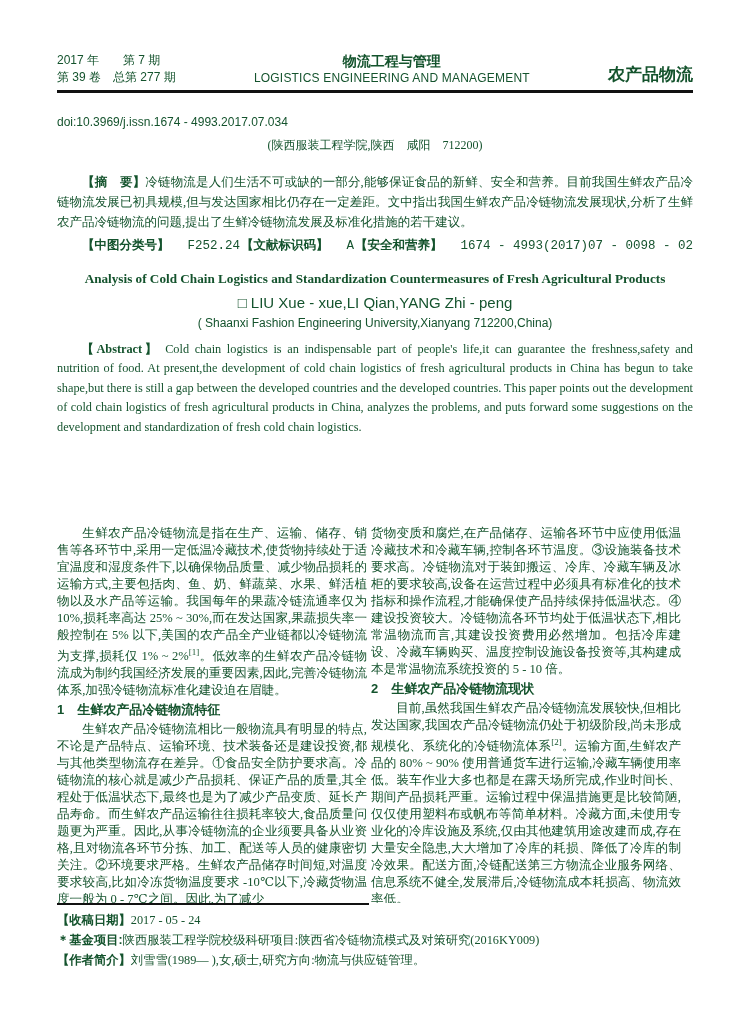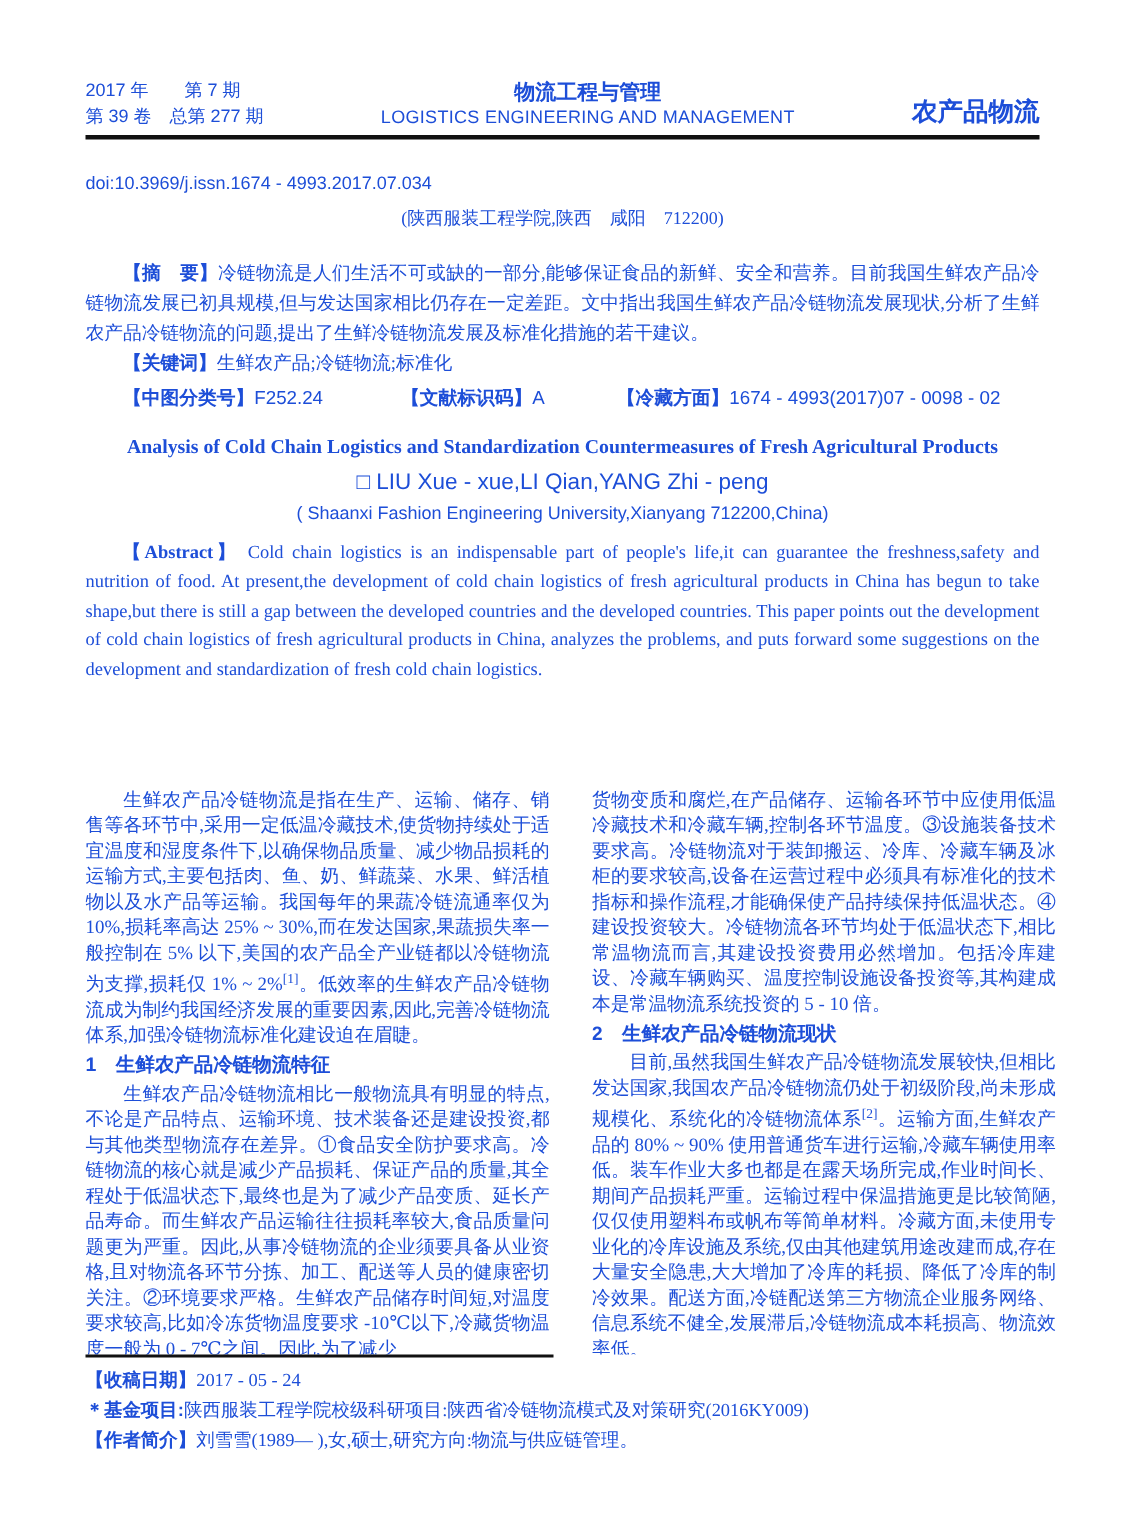--- a/index.html
+++ b/index.html
@@ -1,21 +1,21 @@
 <!DOCTYPE html>
 <html><head>
 <meta charset="utf-8">
 <style>
   html,body{margin:0;padding:0;background:#e8e8e8;}
   .page{
     position:relative;
     width:750px;height:1025px;
     margin:0 auto;
     background:#ffffff;
-    color:#1d4ed8;
+    color:#14532d;
     font-family:"Liberation Serif","DejaVu Serif",serif;
     overflow:hidden;
     box-sizing:border-box;
     padding:52px 57px 0 57px;
   }
   
   .masthead{display:flex;align-items:center;}
   .mast-left{font-size:12px;line-height:17px;white-space:nowrap;font-family:"Liberation Sans","DejaVu Sans",sans-serif;}
   .mast-center{flex:1;text-align:center;}
   .journal-cn{font-size:14px;font-weight:bold;font-family:"Liberation Sans","DejaVu Sans",sans-serif;line-height:17px;}
@@ -27,34 +27,34 @@
   .title{margin:26px 0 0 0;text-align:center;font-size:27px;font-weight:bold;letter-spacing:1px;line-height:34px;}
   .title sup{font-size:15px;}
   .authors{margin-top:14px;text-align:center;font-size:15px;letter-spacing:1px;}
   .affil{margin-top:8px;text-align:center;font-size:12px;}
   
   .abs-cn{margin:18px 0 0 0;font-size:12.5px;line-height:20px;text-align:justify;text-indent:2em;}
   .kw-cn{margin:0;font-size:12.5px;line-height:20px;text-indent:2em;}
   .lbl{font-weight:bold;font-family:"Liberation Sans","DejaVu Sans",sans-serif;}
   .cls-line{margin-top:3px;font-size:12.5px;line-height:20px;padding-left:2em;display:flex;}
   .cls-group{white-space:nowrap;}
-  .cls-group .val{margin-left:0;font-family:Liberation Sans, sans-serif;}
+  .cls-group .val{margin-left:18px;font-family:Liberation Mono, monospace;}
   .cls-gap1{width:52px;}
   .cls-gap2{width:48px;}
   
   .en-title{margin-top:14px;text-align:center;font-size:13.2px;font-weight:bold;line-height:17px;}
   .en-authors{margin-top:7px;text-align:center;font-size:15px;font-family:"Liberation Sans","DejaVu Sans",sans-serif;}
   .en-affil{margin-top:5px;text-align:center;font-size:12px;font-family:"Liberation Sans","DejaVu Sans",sans-serif;}
   .abs-en{margin:10px 0 0 0;font-size:12.3px;line-height:19.5px;text-align:justify;text-indent:2em;}
   .kw-en{margin:0;font-size:12.3px;line-height:19.5px;text-indent:2em;}
   .lbl-en{font-weight:bold;}
   
   .columns{
     position:absolute;left:57px;right:46px;top:525px;height:378px;
-    display:flex;gap:28px;overflow:hidden;
+    display:flex;gap:4px;overflow:hidden;
   }
   .col{width:310px;overflow:hidden;}
   .body-p{margin:0;font-size:12.6px;line-height:17px;text-align:justify;}
   .indent{text-indent:2em;}
   .sec-h{margin:2px 0 2px 0;font-size:13px;font-weight:bold;font-family:"Liberation Sans","DejaVu Sans",sans-serif;line-height:18px;}
   sup{font-size:9px;}
   
   .footnote{position:absolute;left:57px;right:57px;top:903px;font-size:12.3px;line-height:20px;}
   .fn-rule{width:312px;height:1.5px;background:#111;margin-bottom:5px;}
 </style>
@@ -76,28 +76,27 @@
   </header>
   <div class="rule"></div>
 
   <div class="doi">doi:10.3969/j.issn.1674 - 4993.2017.07.034</div>
 
 
   <div class="affil">(陕西服装工程学院,陕西　咸阳　712200)</div>
 
   <p class="abs-cn"><span class="lbl">【摘　要】</span><span>冷链物流是人们生活不可或缺的一部分,能够保证食品的新鲜、安全和营养。目前我国生鲜农产品冷链物流发展已初具规模,但与发达国家相比仍存在一定差距。文中指出我国生鲜农产品冷链物流发展现状,分析了生鲜农产品冷链物流的问题,提出了生鲜冷链物流发展及标准化措施的若干建议。</span></p>
 
-  <p class="kw-cn"><span class="lbl">【关键词】</span><span>生鲜农产品;冷链物流;标准化</span></p>
 
   <div class="cls-line">
     <span class="cls-group"><span class="lbl">【中图分类号】</span><span class="val">F252.24</span></span>
     <span class="cls-gap1"></span>
     <span class="cls-group"><span class="lbl">【文献标识码】</span><span class="val">A</span></span>
     <span class="cls-gap2"></span>
-    <span class="cls-group"><span class="lbl">【冷藏方面】</span><span class="val">1674 - 4993(2017)07 - 0098 - 02</span></span>
+    <span class="cls-group"><span class="lbl">【安全和营养】</span><span class="val">1674 - 4993(2017)07 - 0098 - 02</span></span>
   </div>
 
   <div class="en-title">Analysis of Cold Chain Logistics and Standardization Countermeasures of Fresh Agricultural Products</div>
   <div class="en-authors">□ LIU Xue - xue,LI Qian,YANG Zhi - peng</div>
   <div class="en-affil">( Shaanxi Fashion Engineering University,Xianyang 712200,China)</div>
 
   <p class="abs-en"><span class="lbl-en">【Abstract】</span> <span>Cold chain logistics is an indispensable part of people's life,it can guarantee the freshness,safety and nutrition of food. At present,the development of cold chain logistics of fresh agricultural products in China has begun to take shape,but there is still a gap between the developed countries and the developed countries. This paper points out the development of cold chain logistics of fresh agricultural products in China, analyzes the problems, and puts forward some suggestions on the development and standardization of fresh cold chain logistics.</span></p>
 
 
   <div class="columns">

